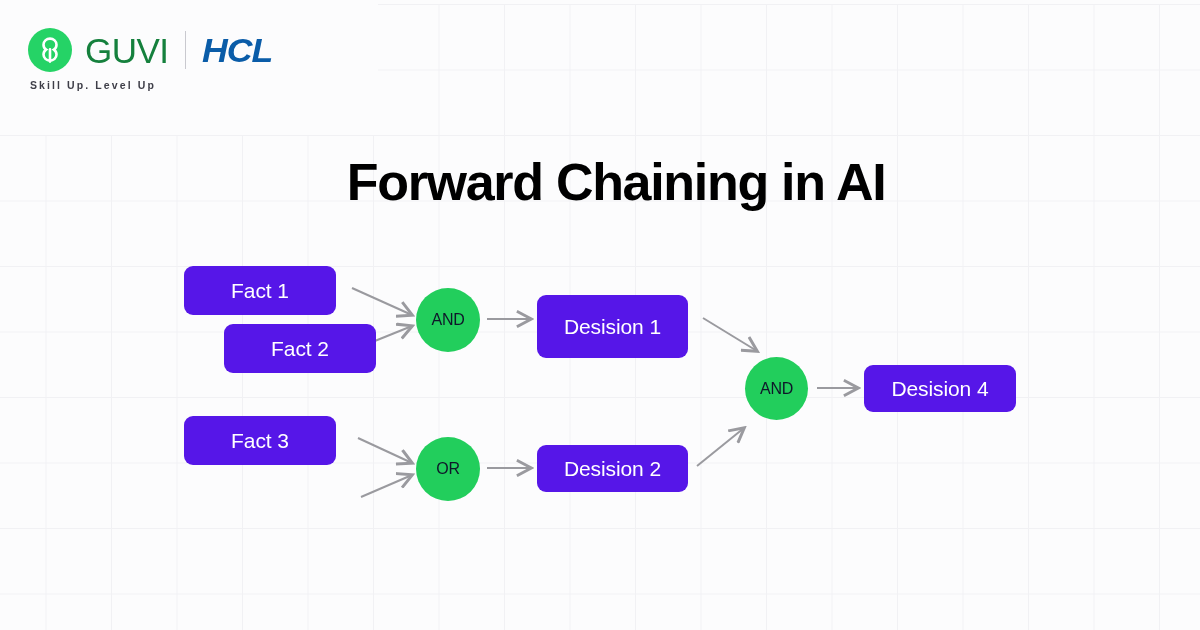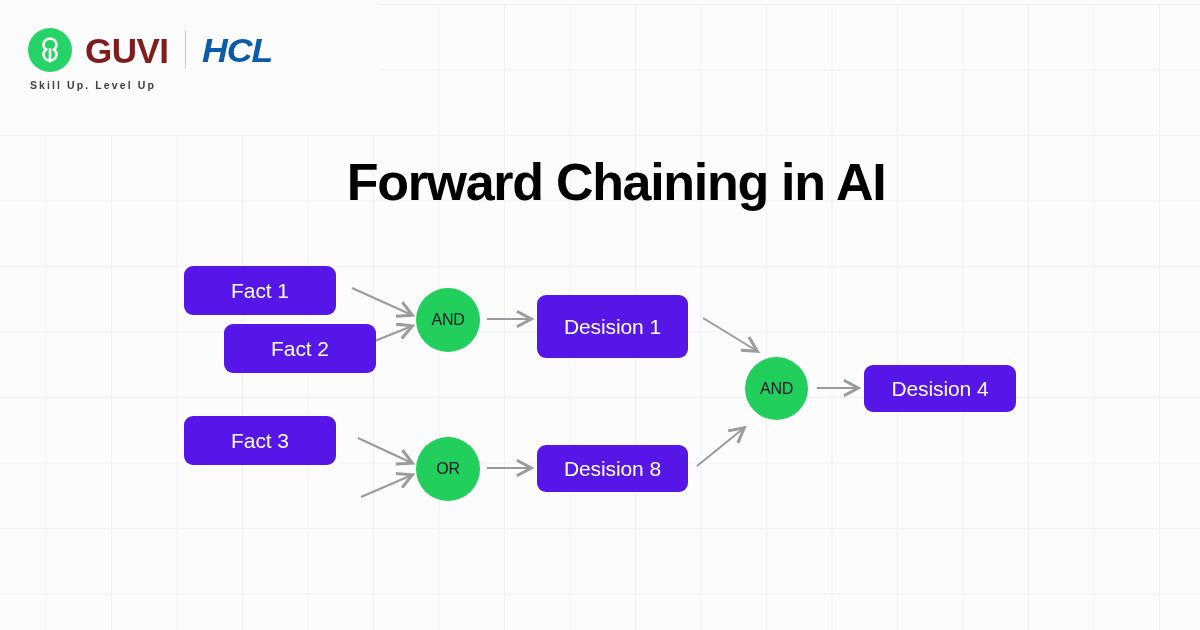--- a/index.html
+++ b/index.html
@@ -63,23 +63,23 @@
   #guvi-mark {
     width: 44px; height: 44px;
     border-radius: 50%;
     background: #25d366;
     display: flex;
     align-items: center;
     justify-content: center;
   }
   #guvi-wordmark {
     font-size: 35px;
-    font-weight: bold;
+    font-weight: normal;
     letter-spacing: -0.5px;
-    color: #7f1d1d;
+    color: #15803d;
     line-height: 1;
   }
   #logo-divider {
     width: 1px;
     height: 38px;
     background: #c9c9cf;
     margin: 0 3px;
   }
   #hcl-wordmark {
     font-size: 34px;
@@ -225,17 +225,17 @@
 
     <div class="node-box" id="fact-1">Fact 1</div>
     <div class="node-box" id="fact-2">Fact 2</div>
     <div class="node-box" id="fact-3">Fact 3</div>
 
     <div class="gate-node" id="gate-and-1">AND</div>
     <div class="gate-node" id="gate-or-1">OR</div>
     <div class="gate-node" id="gate-and-2">AND</div>
 
     <div class="node-box" id="decision-1">Desision 1</div>
-    <div class="node-box" id="decision-2">Desision 8</div>
+    <div class="node-box" id="decision-2">Desision 2</div>
     <div class="node-box" id="decision-4">Desision 4</div>
 
   </div>
 </div>
 
 </body></html>

